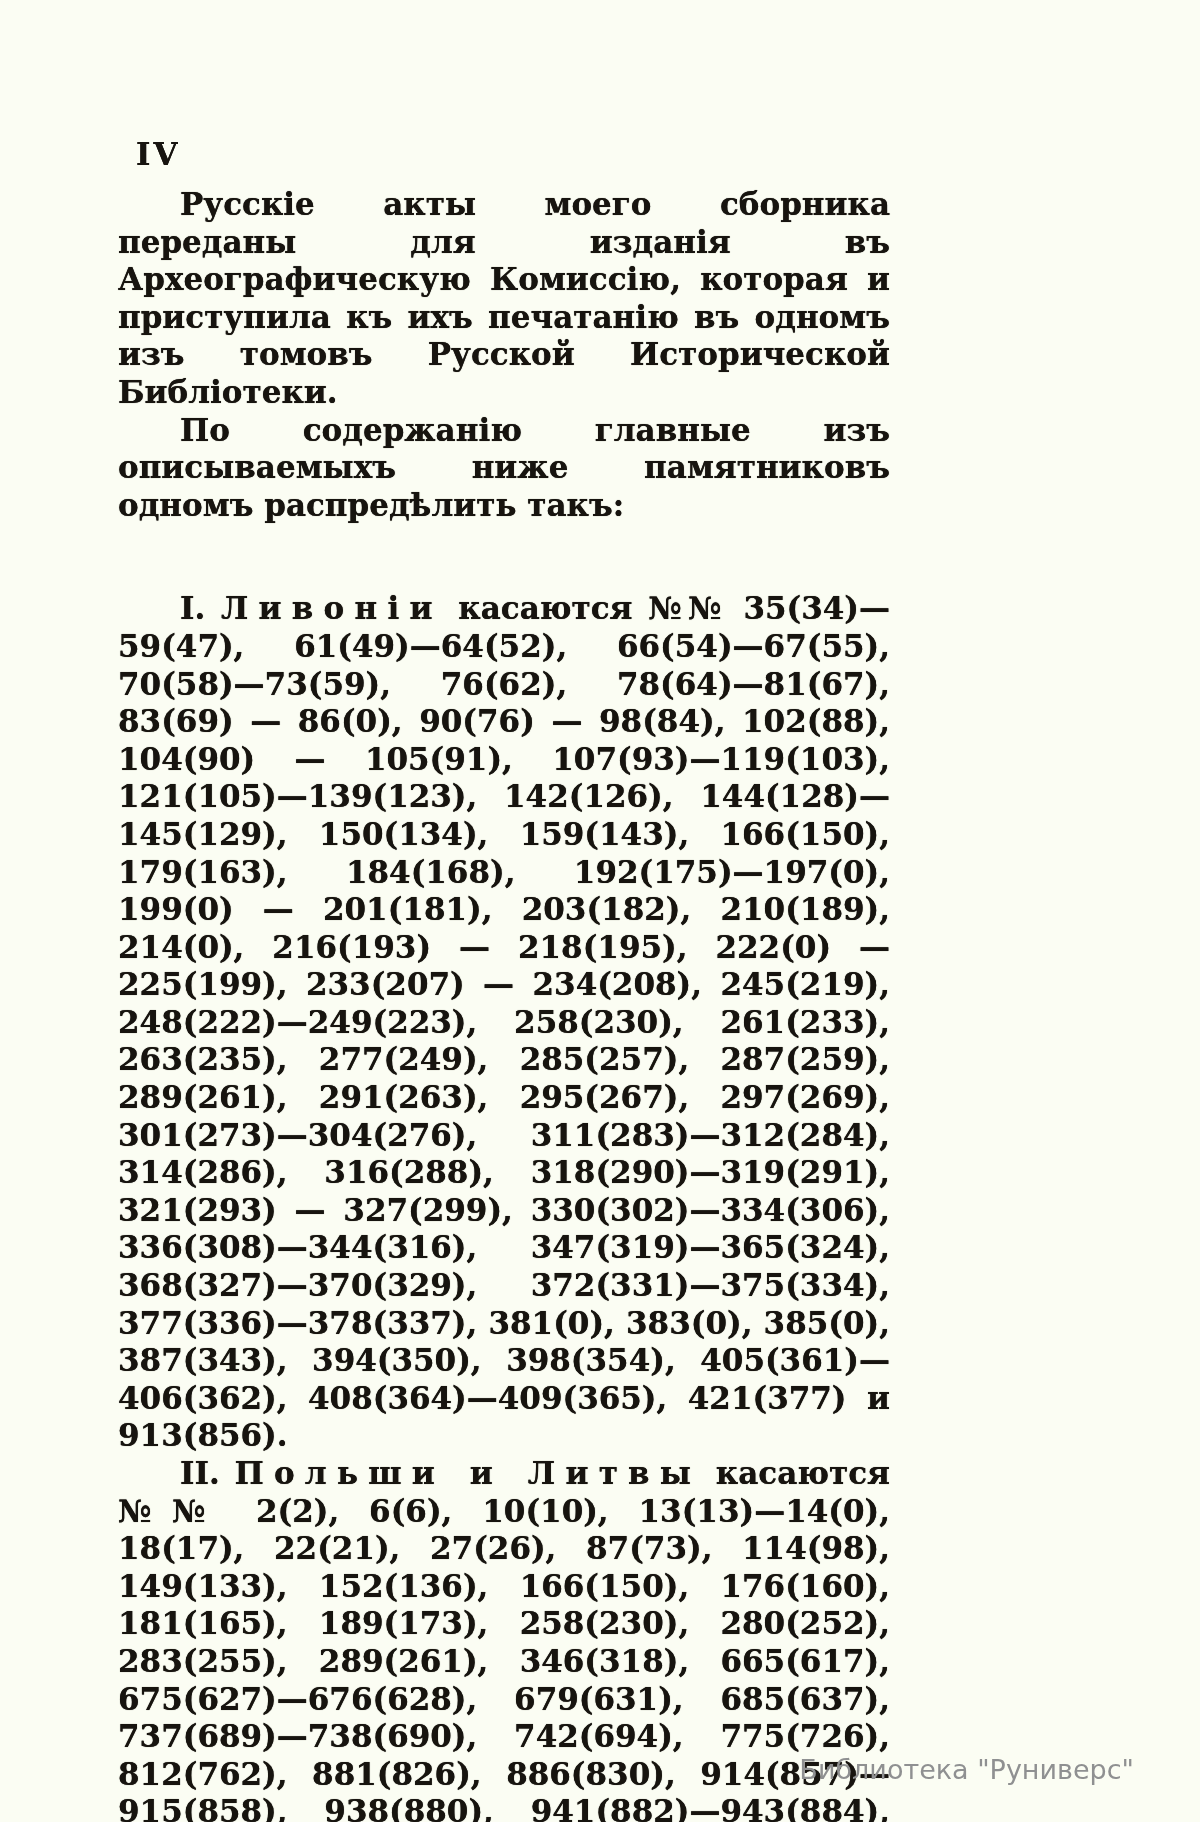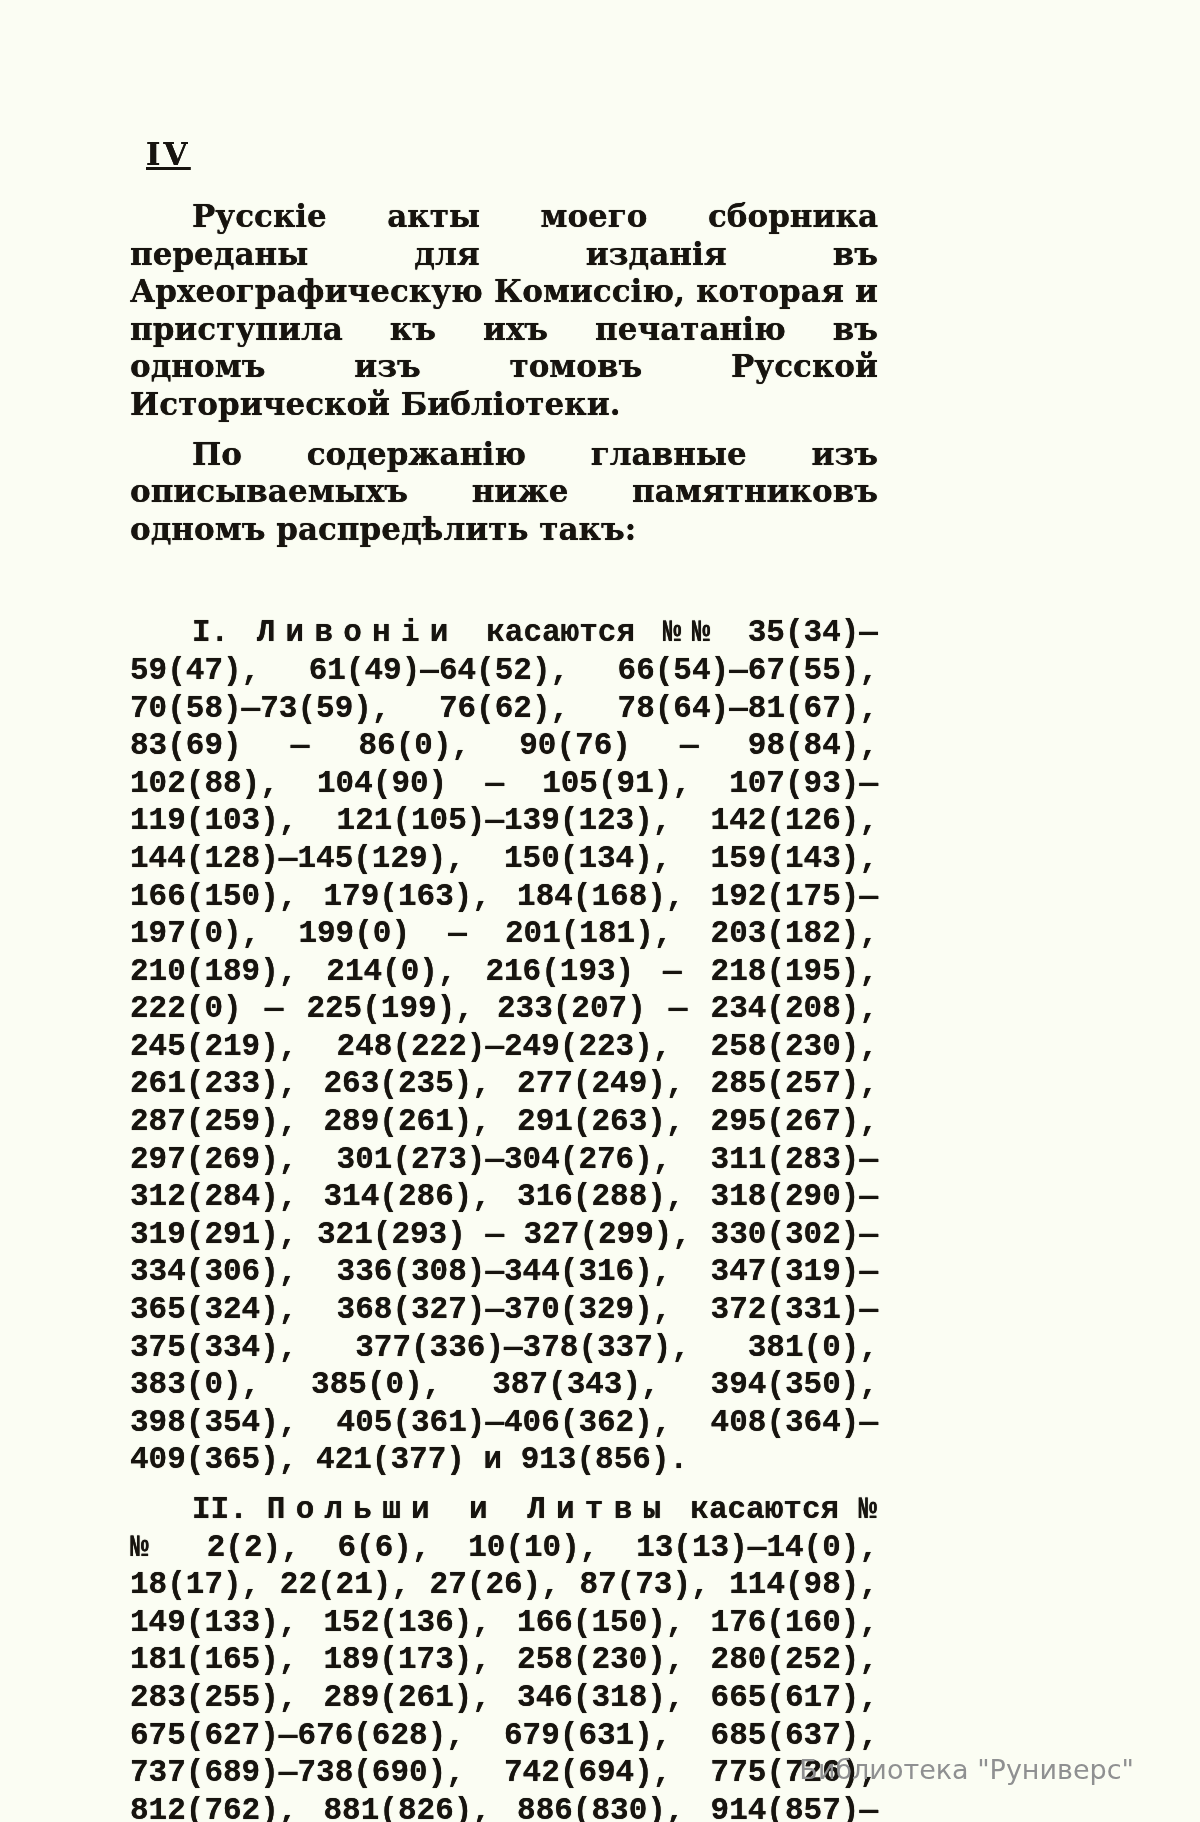--- a/index.html
+++ b/index.html
@@ -11,46 +11,44 @@
     overflow: hidden;
     font-family: "DejaVu Serif", serif;
     color: #17140f;
   }
   .scan-page {
     position: absolute;
     inset: 0;
   }
   .page-number {
     position: absolute;
-    left: 146px;
+    left: 136px;
     top: 136px;
     font-size: 31px;
     font-weight: 700;
     letter-spacing: 3px;
     text-shadow: 0 0 0.6px currentColor;
-    text-decoration: underline;
   }
   .text-column {
     position: absolute;
     left: 118px;
     top: 186px;
     width: 772px;
     font-size: 31px;
     font-weight: 700;
     line-height: 37.6px;
     text-align: justify;
     text-shadow: 0 0 0.7px currentColor;
   }
   .text-column p {
-    margin: 12px;
+    margin: 0;
     text-indent: 62px;
   }
   .section {
     margin-top: 46px;
-    font-family: Liberation Mono, monospace;
   }
   .section.first {
     margin-top: 66px;
   }
   .region-name {
     letter-spacing: 0.33em;
   }
   .numero {
     letter-spacing: 0.04em;
   }

